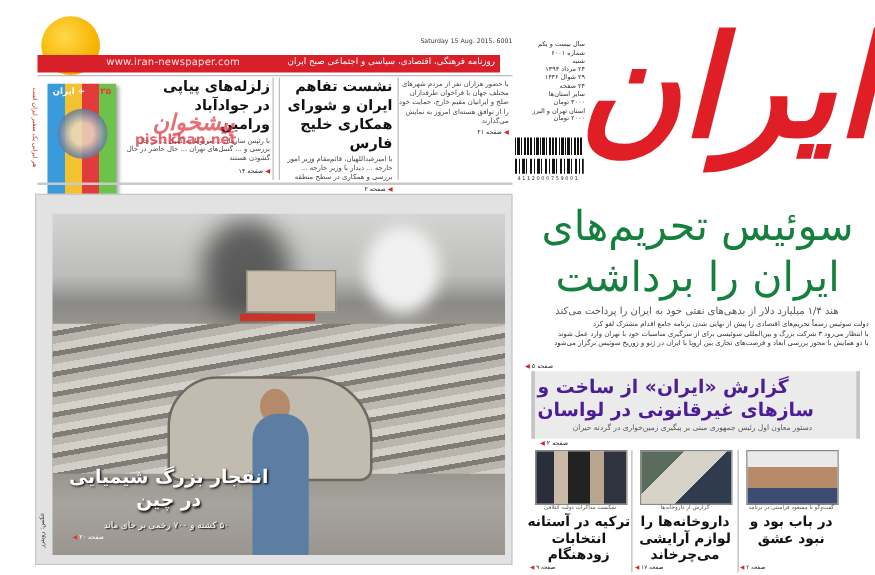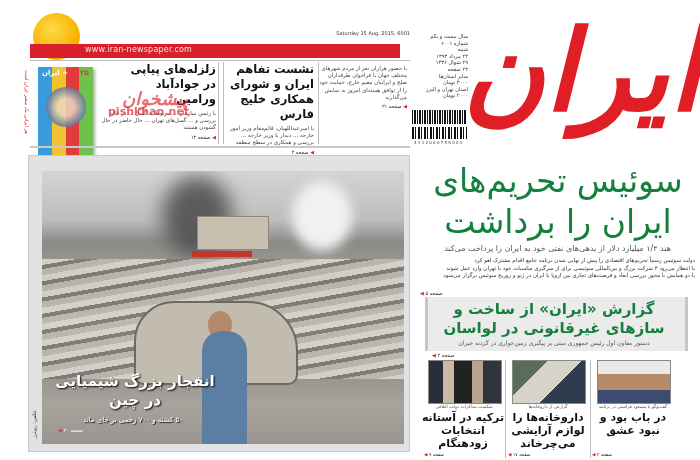--- a/index.html
+++ b/index.html
@@ -45,36 +45,37 @@
   .photoHead{left:55px;top:372px;width:160px;font-size:15px;line-height:19px;font-weight:bold;color:#fff;text-shadow:1px 1px 2px #000;direction:rtl;text-align:center;}
   .photoSub{left:58px;top:416px;width:150px;font-size:7px;color:#fff;text-shadow:1px 1px 1px #000;direction:rtl;text-align:center;}
   .photoRef{left:58px;top:427px;font-size:5px;color:#fff;}
   .sideLabel{left:31px;top:410px;font-size:5px;color:#333;writing-mode:vertical-rl;transform:rotate(180deg);}
   
   .leadHead{left:418px;top:160px;width:280px;font-size:33px;line-height:41px;font-weight:normal;color:#15803d;direction:rtl;text-align:center;}
   .leadSub{left:420px;top:244px;width:275px;font-size:8px;color:#555;direction:rtl;text-align:center;}
   .leadBody{left:420px;top:257px;width:275px;font-size:5.5px;line-height:7.5px;color:#333;direction:rtl;text-align:right;}
   .leadRef{left:420px;top:290px;font-size:5px;color:#222;}
   .boxStory{left:425px;top:297px;width:257px;height:54px;background:#ebebeb;border-left:3px solid #c6c6c6;border-right:3px solid #c6c6c6;}
-  .boxHead{left:430px;top:300px;width:248px;font-size:15px;line-height:19px;font-weight:bold;color:#15803d;direction:rtl;text-align:center;}
+  .boxHead{left:430px;top:300px;width:248px;font-size:15px;line-height:19px;font-weight:bold;color:#4c1d95;direction:rtl;text-align:left;}
   .boxSub{left:430px;top:339px;width:248px;font-size:6px;color:#555;direction:rtl;text-align:center;}
   .boxRef{left:432px;top:352px;font-size:5px;color:#222;}
   
   .thumb{top:360px;width:72px;height:42px;border:1px solid #888;}
   .cap{top:404px;width:72px;font-size:4.5px;color:#555;direction:rtl;text-align:center;}
   .tHead{top:411px;width:90px;font-size:11px;line-height:13px;font-weight:bold;color:#111;direction:rtl;text-align:center;}
   .tRef{top:452px;font-size:4.5px;color:#222;}
   .vsep{top:360px;width:1px;height:98px;background:#bbb;}
 </style>
 </head>
 <body>
 
 <div class="abs sun"></div>
 <div class="abs redbar">
   <span class="url">www.iran-newspaper.com</span>
+  <span class="tag">روزنامه فرهنگی، اقتصادی، سیاسی و اجتماعی صبح ایران</span>
 </div>
 <div class="abs dateline">6001 ،Saturday 15 Aug. 2015</div>
 <div class="abs logo">ایران</div>
 
 <div class="abs infoCol">
   <div>سال بیست و یکم</div>
   <div>شماره ۶۰۰۱</div>
   <div>شنبه</div>
   <div>۲۴ مرداد ۱۳۹۴</div>
   <div>۲۹ شوال ۱۴۳۶</div>

